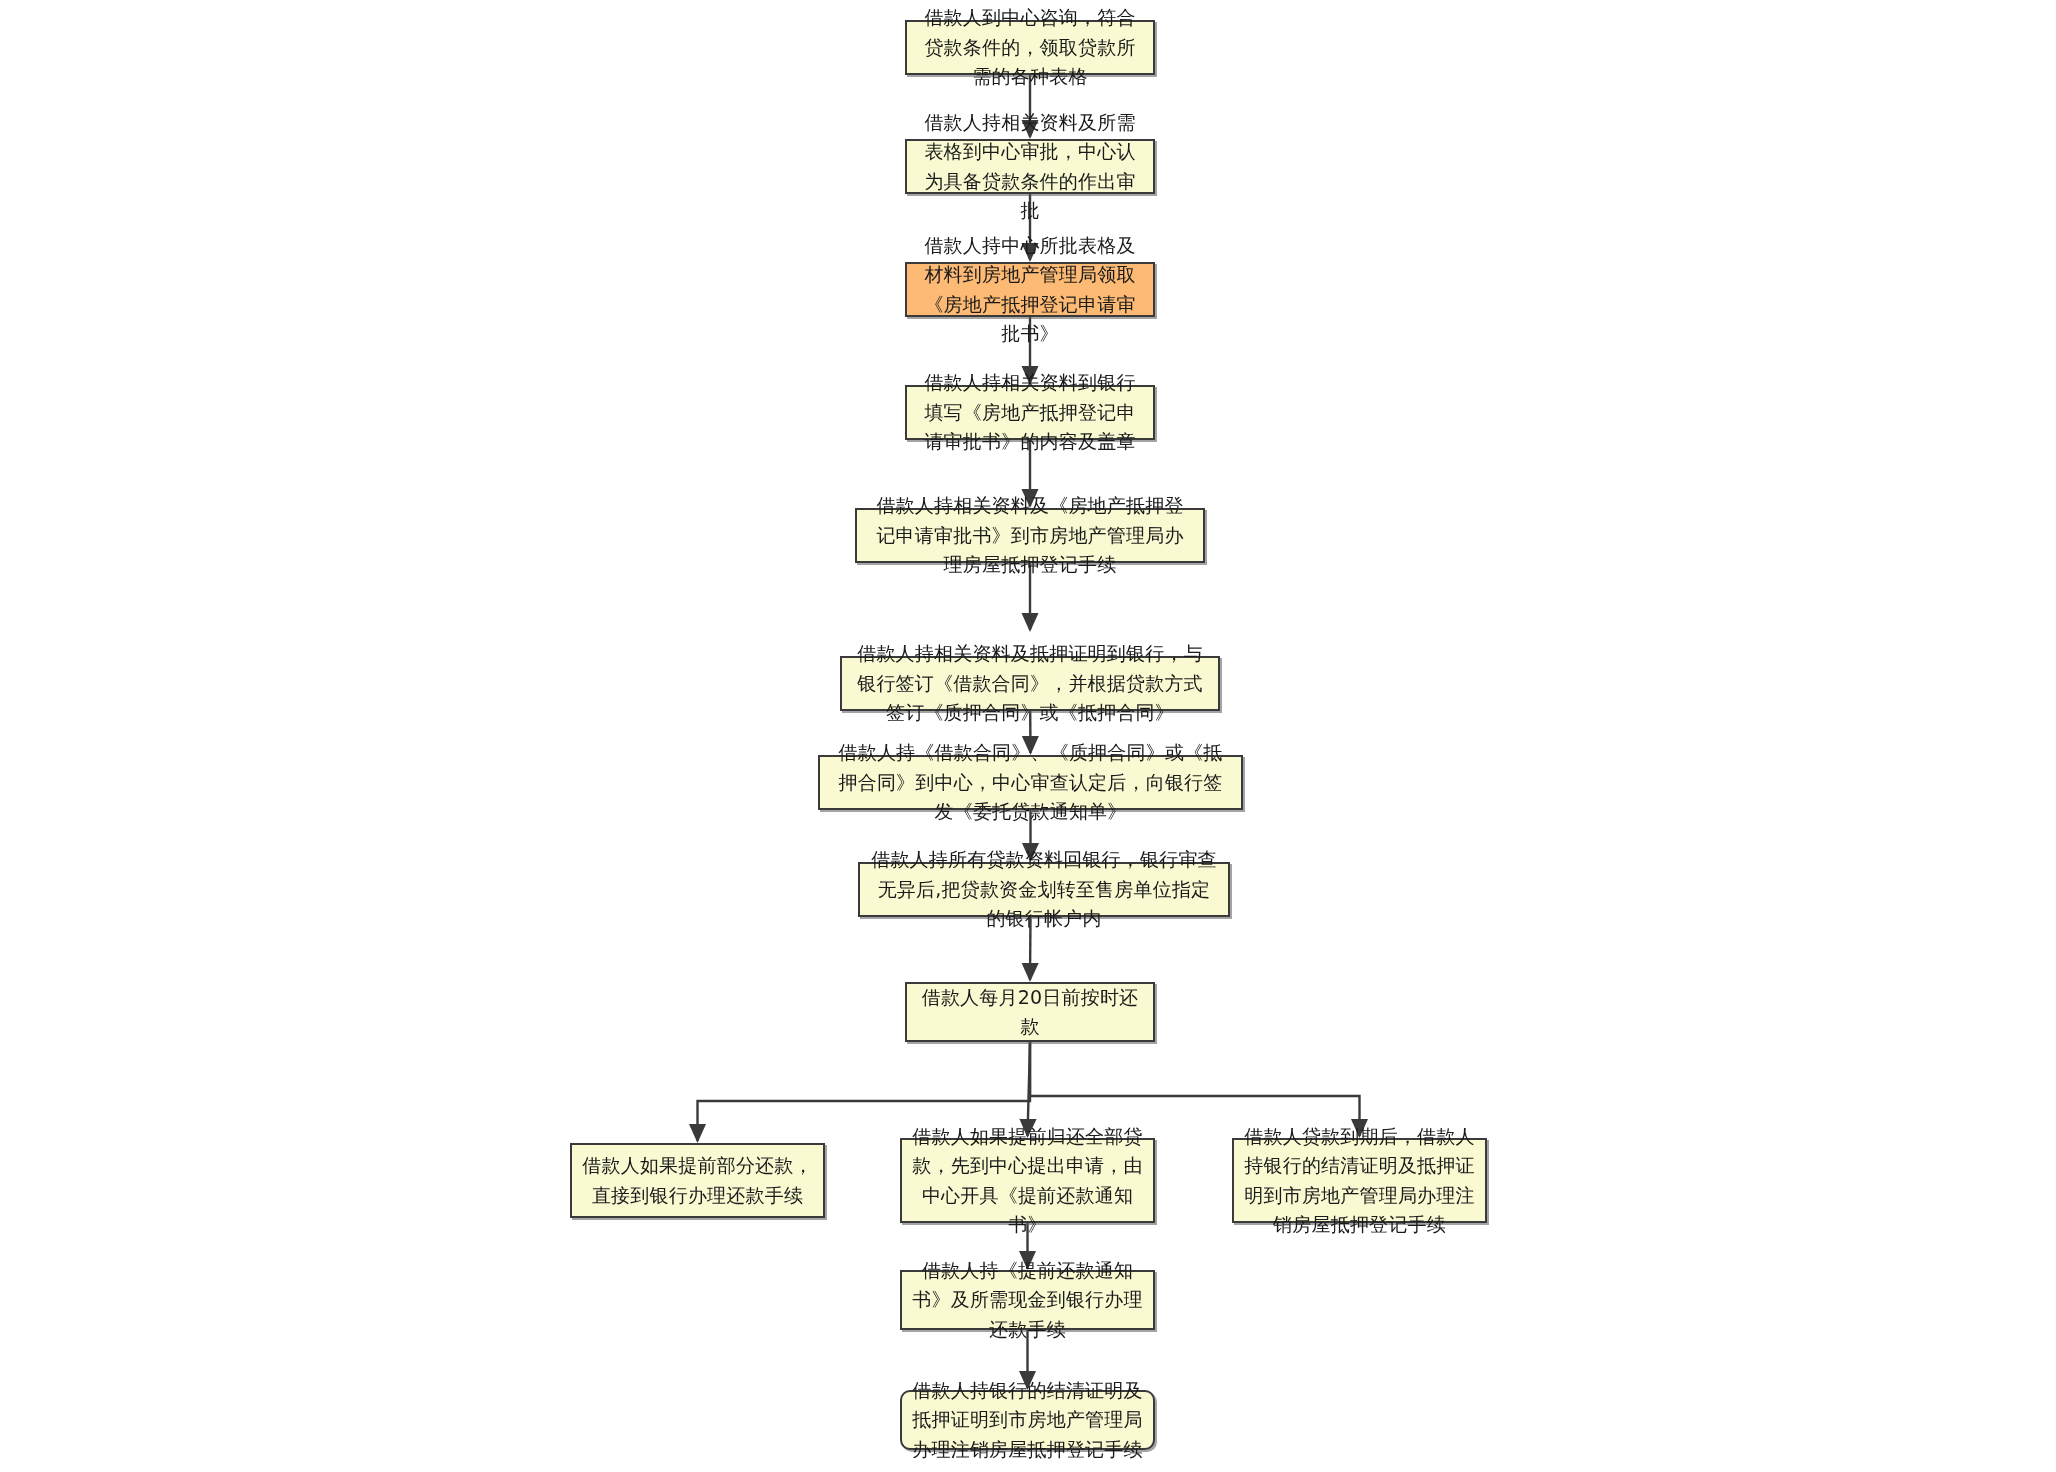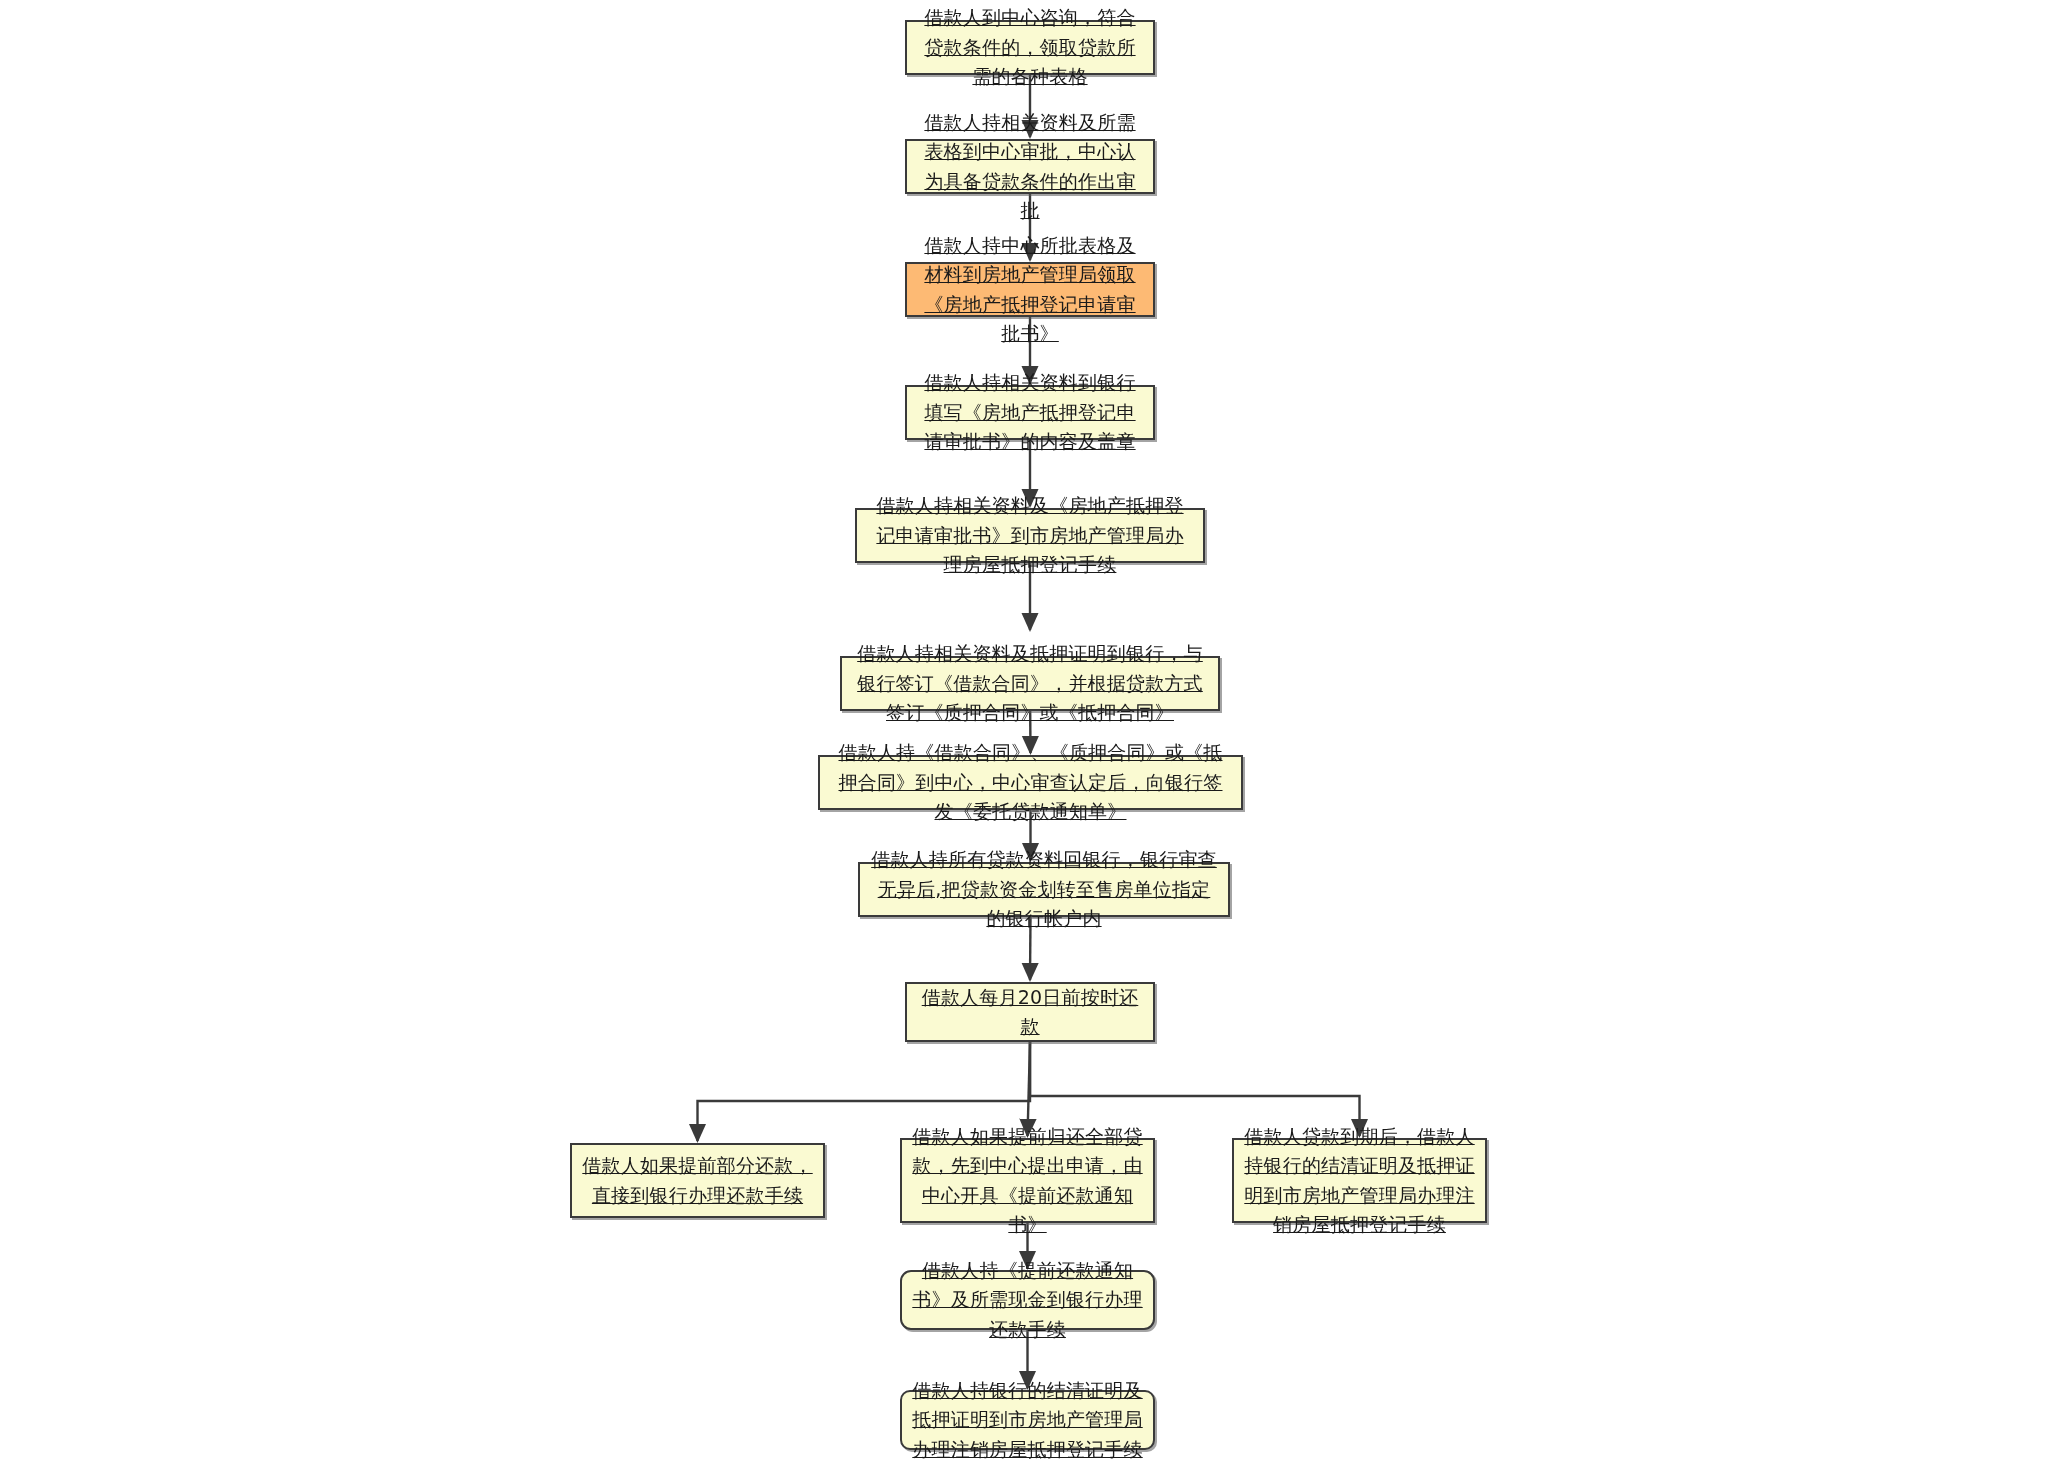--- a/index.html
+++ b/index.html
@@ -35,21 +35,20 @@
     box-shadow: 2px 2px 0 rgba(90,90,90,0.55);
     display: flex;
     align-items: center;
     justify-content: center;
     text-align: center;
     color: #1a1a1a;
     font-size: 19px;
     line-height: 1.55;
     padding: 14px 10px;
     letter-spacing: 0.2px;
-    text-decoration: underline;
   }
   .node .label {
     display: block;
     width: 100%;
   }
 </style>
 </head>
 <body>
 
 <div id="canvas">
@@ -105,20 +104,20 @@
       </div>
       <div class="node" style="left: 570px; top: 1143px; width: 255px; height: 75px; background: rgb(250, 250, 210); border-color: rgb(58, 58, 58);">
         <span class="label">借款人如果提前部分还款，直接到银行办理还款手续</span>
       </div>
       <div class="node" style="left: 900px; top: 1138px; width: 255px; height: 85px; background: rgb(250, 250, 210); border-color: rgb(58, 58, 58);">
         <span class="label">借款人如果提前归还全部贷款，先到中心提出申请，由中心开具《提前还款通知书》</span>
       </div>
       <div class="node" style="left: 1232px; top: 1138px; width: 255px; height: 85px; background: rgb(250, 250, 210); border-color: rgb(58, 58, 58);">
         <span class="label">借款人贷款到期后，借款人持银行的结清证明及抵押证明到市房地产管理局办理注销房屋抵押登记手续</span>
       </div>
-      <div class="node" style="left: 900px; top: 1270px; width: 255px; height: 60px; background: rgb(250, 250, 210); border-color: rgb(58, 58, 58); border-radius: 11px;">
+      <div class="node" style="left: 900px; top: 1270px; width: 255px; height: 60px; background: rgb(250, 250, 210); border-color: rgb(58, 58, 58);">
         <span class="label">借款人持《提前还款通知书》及所需现金到银行办理还款手续</span>
       </div>
       <div class="node" style="left: 900px; top: 1390px; width: 255px; height: 60px; background: rgb(250, 250, 210); border-color: rgb(58, 58, 58); border-radius: 10px;">
         <span class="label">借款人持银行的结清证明及抵押证明到市房地产管理局办理注销房屋抵押登记手续</span>
       </div>
     </div>
 </div>
 
 </body></html>

